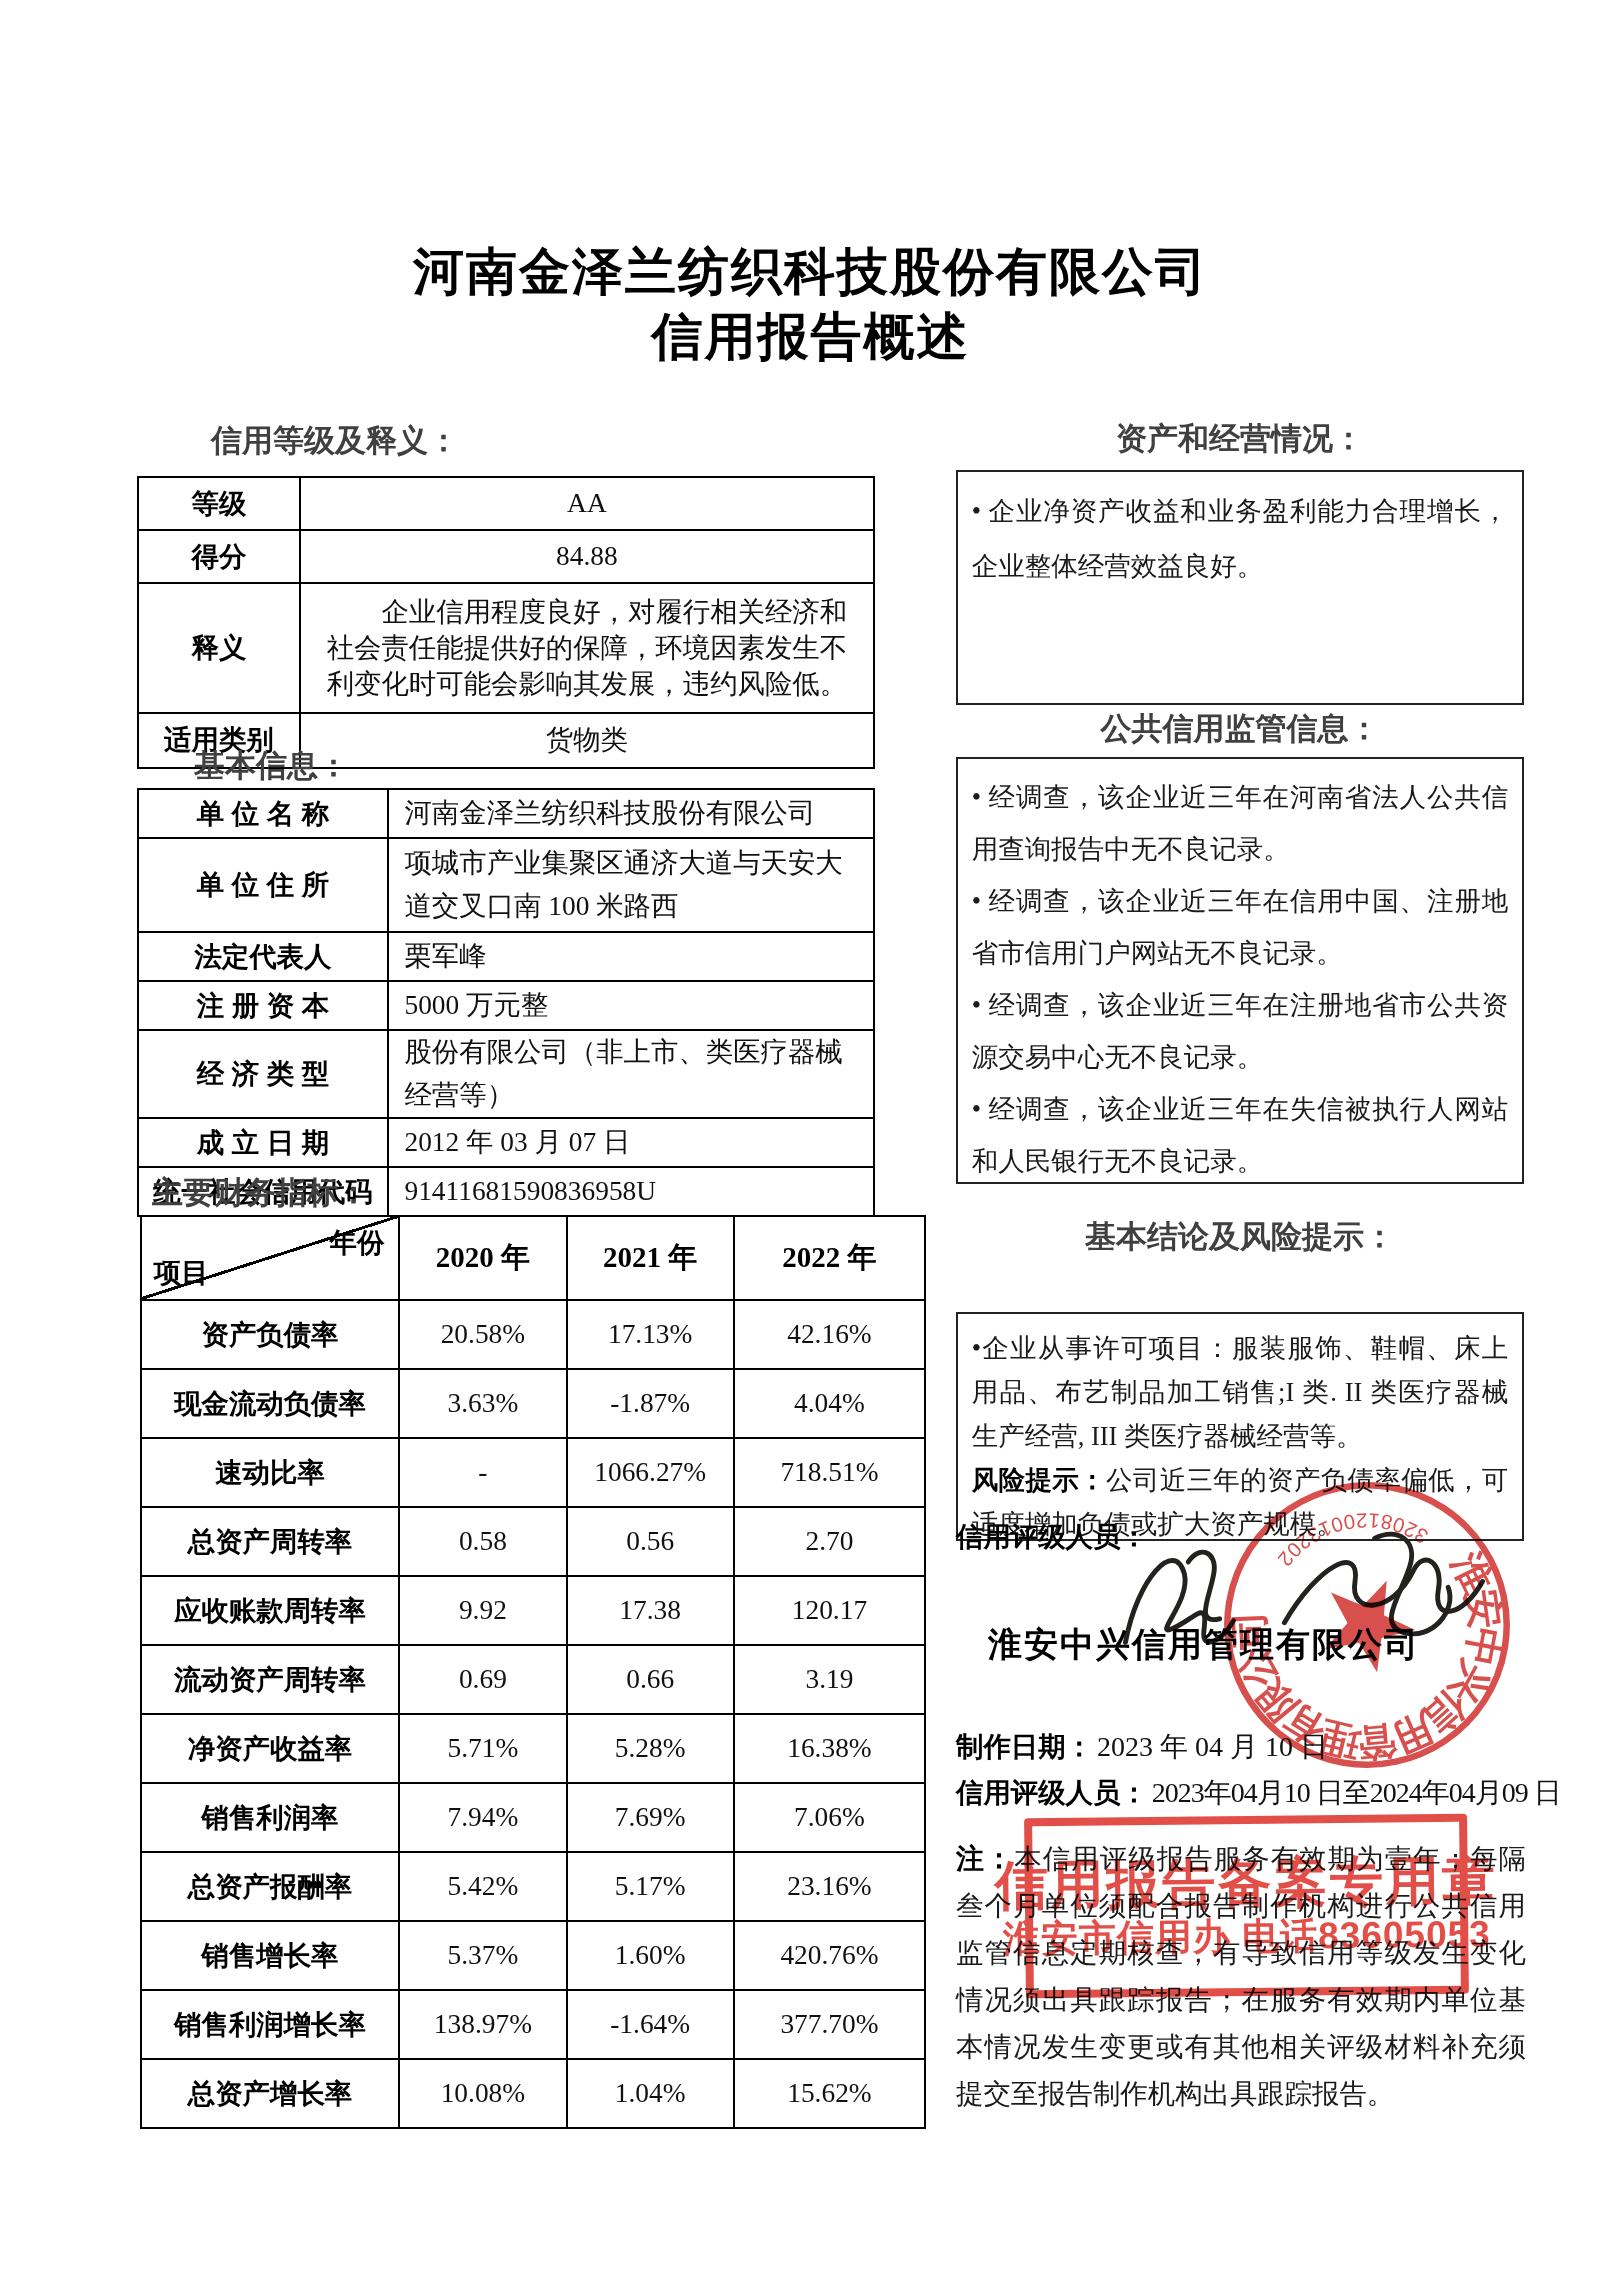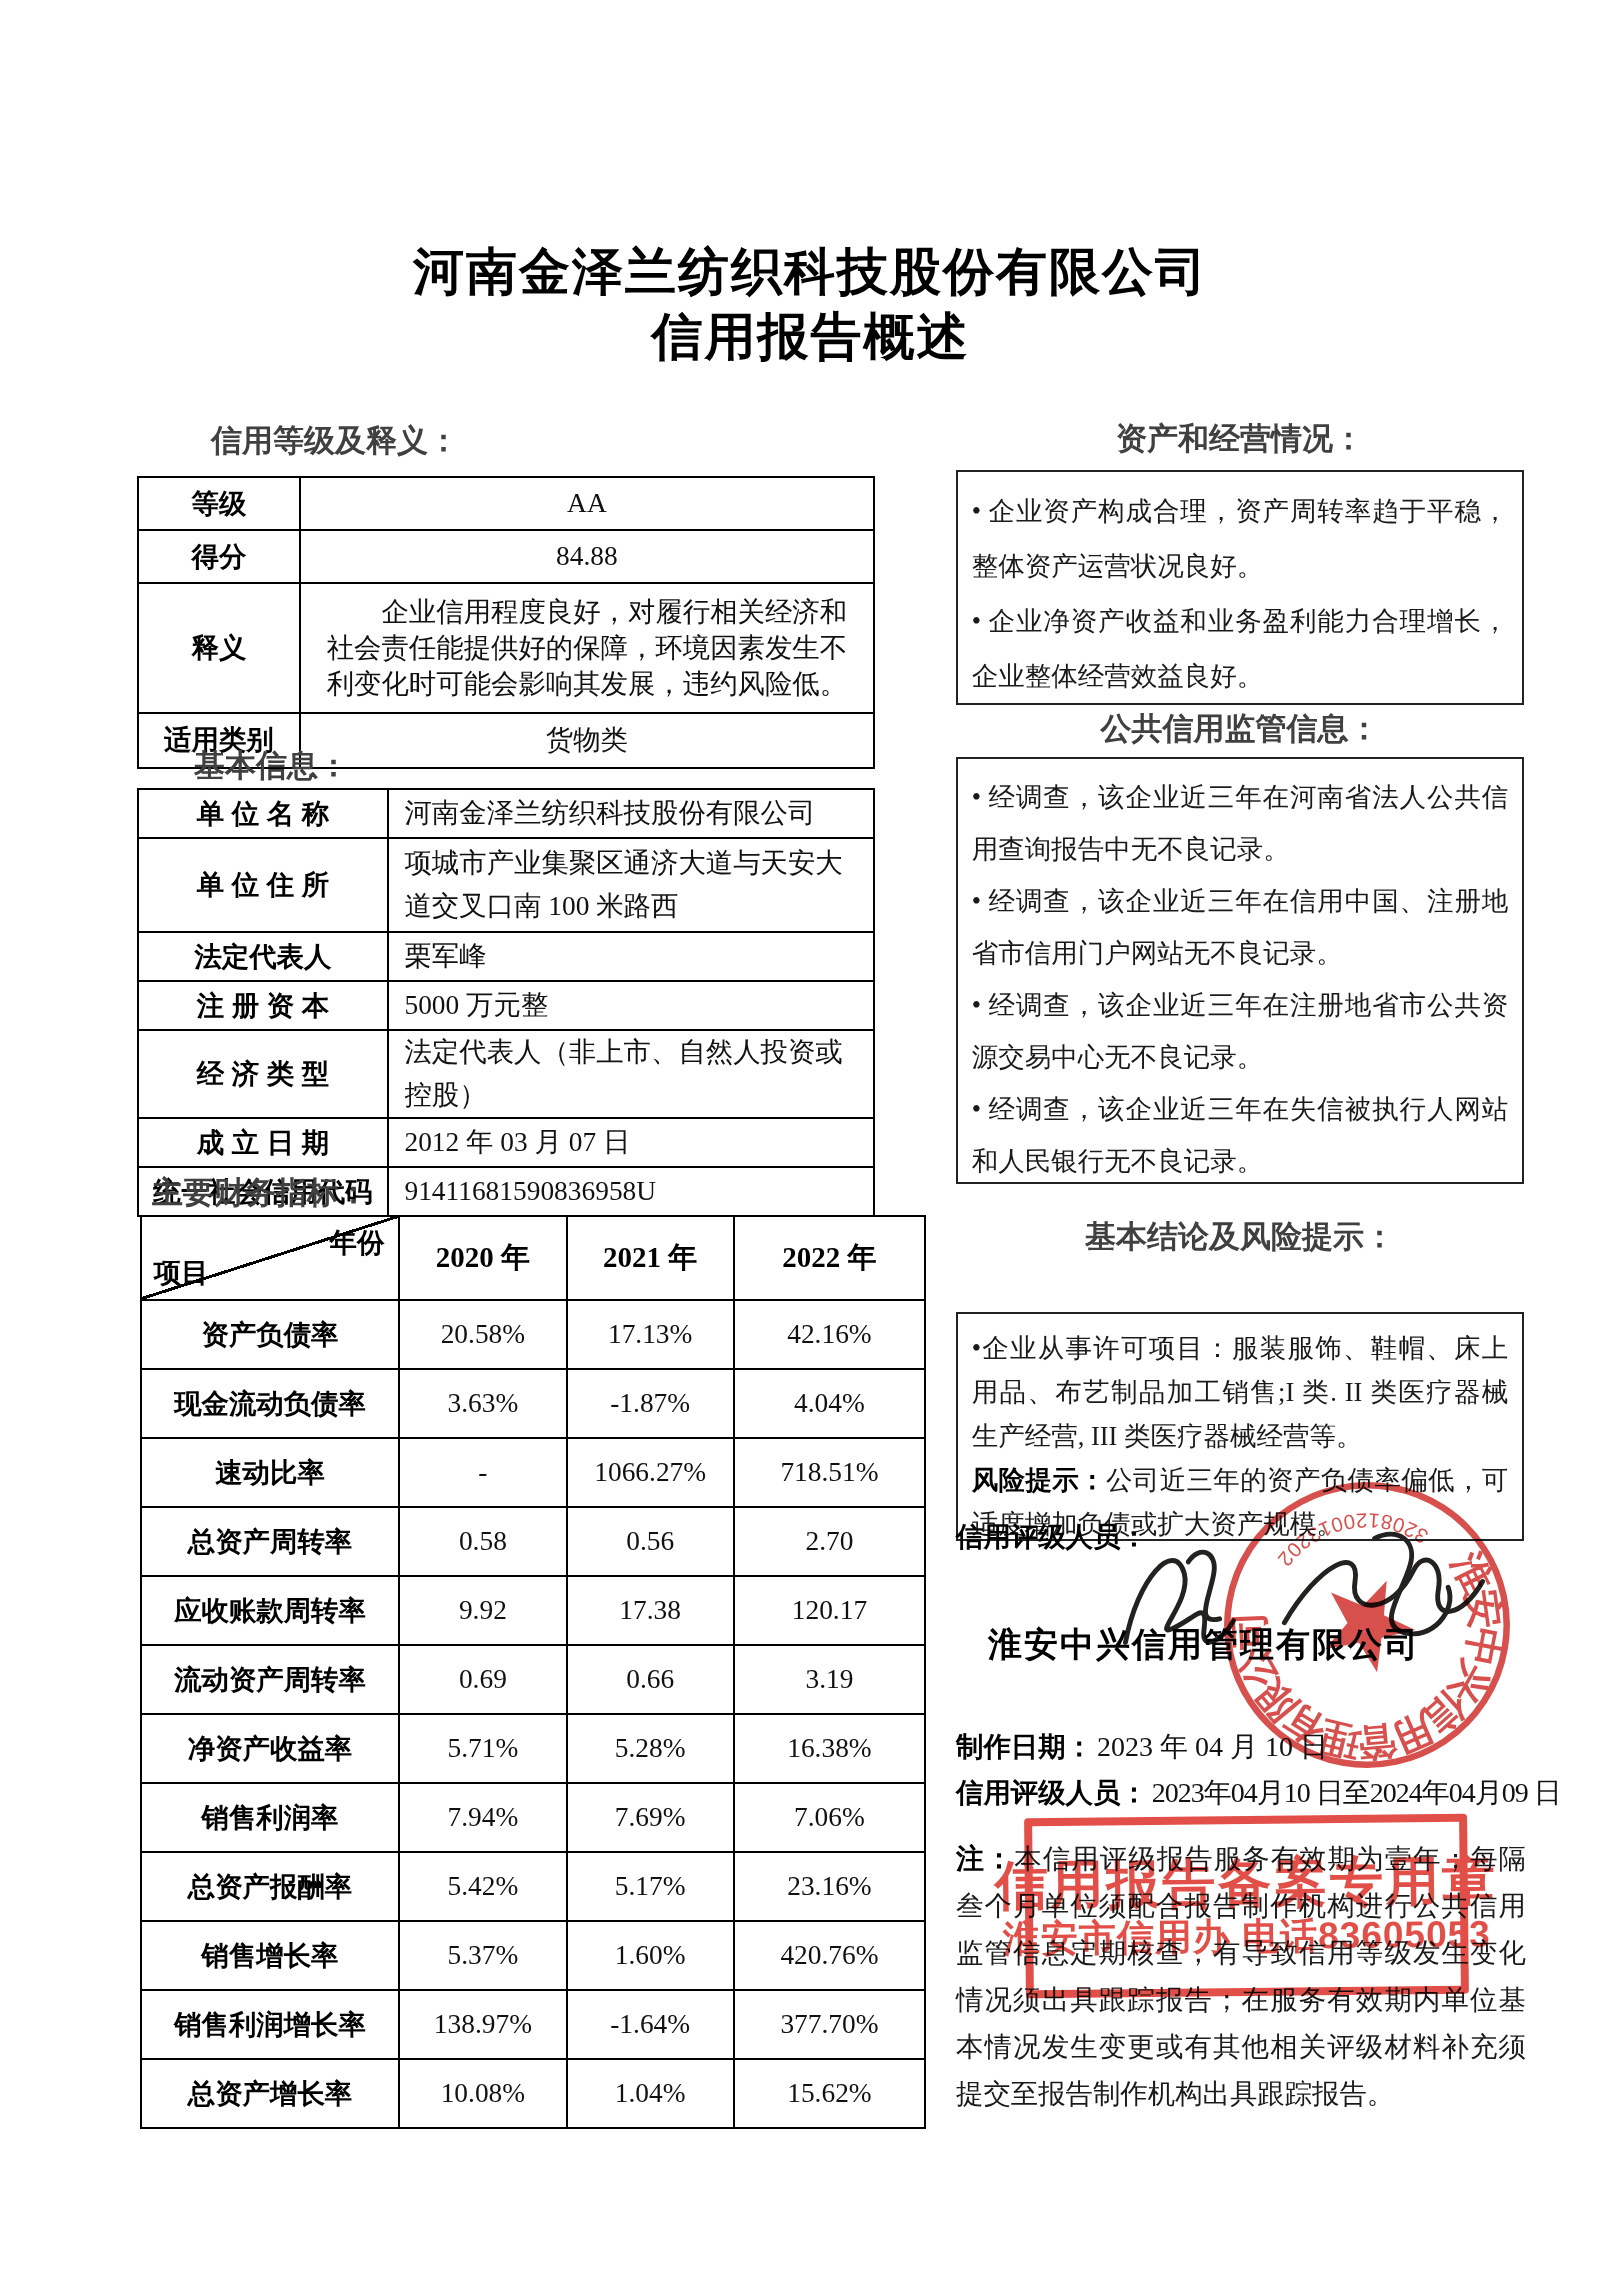--- a/index.html
+++ b/index.html
@@ -177,21 +177,21 @@
     <tr>
       <th>法定代表人</th>
       <td class="leftval">栗军峰</td>
     </tr>
     <tr>
       <th>注 册 资 本</th>
       <td class="leftval">5000 万元整</td>
     </tr>
     <tr>
       <th>经 济 类 型</th>
-      <td class="leftval">法定代表人（非上市、自然人投资或控股）</td>
+      <td class="leftval">股份有限公司（非上市、类医疗器械经营等）</td>
     </tr>
     <tr>
       <th>成 立 日 期</th>
       <td class="leftval">2012 年 03 月 07 日</td>
     </tr>
     <tr>
       <th>统一社会信用代码</th>
       <td class="leftval">91411681590836958U</td>
     </tr>
   </tbody>
@@ -281,21 +281,20 @@
       <td>10.08%</td>
       <td>1.04%</td>
       <td>15.62%</td>
     </tr>
   </tbody>
     </table>
 
   <div class="sec centered" style="left:956px;top:418px;">资产和经营情况：</div>
 
   <div class="rbox box1" style="top:470px;height:235px;">
-    <p>•  企业资产构成合理，资产周转率趋于平稳，整体资产运营状况良好。</p>
     <p>•  企业净资产收益和业务盈利能力合理增长，企业整体经营效益良好。</p>
   </div>
 
   <div class="sec centered" style="left:956px;top:708px;">公共信用监管信息：</div>
 
   <div class="rbox box2" style="top:757px;height:427px;">
     <p>•  经调查，该企业近三年在河南省法人公共信用查询报告中无不良记录。</p>
     <p>•  经调查，该企业近三年在信用中国、注册地省市信用门户网站无不良记录。</p>
     <p>•  经调查，该企业近三年在注册地省市公共资源交易中心无不良记录。</p>
     <p>•  经调查，该企业近三年在失信被执行人网站和人民银行无不良记录。</p>

